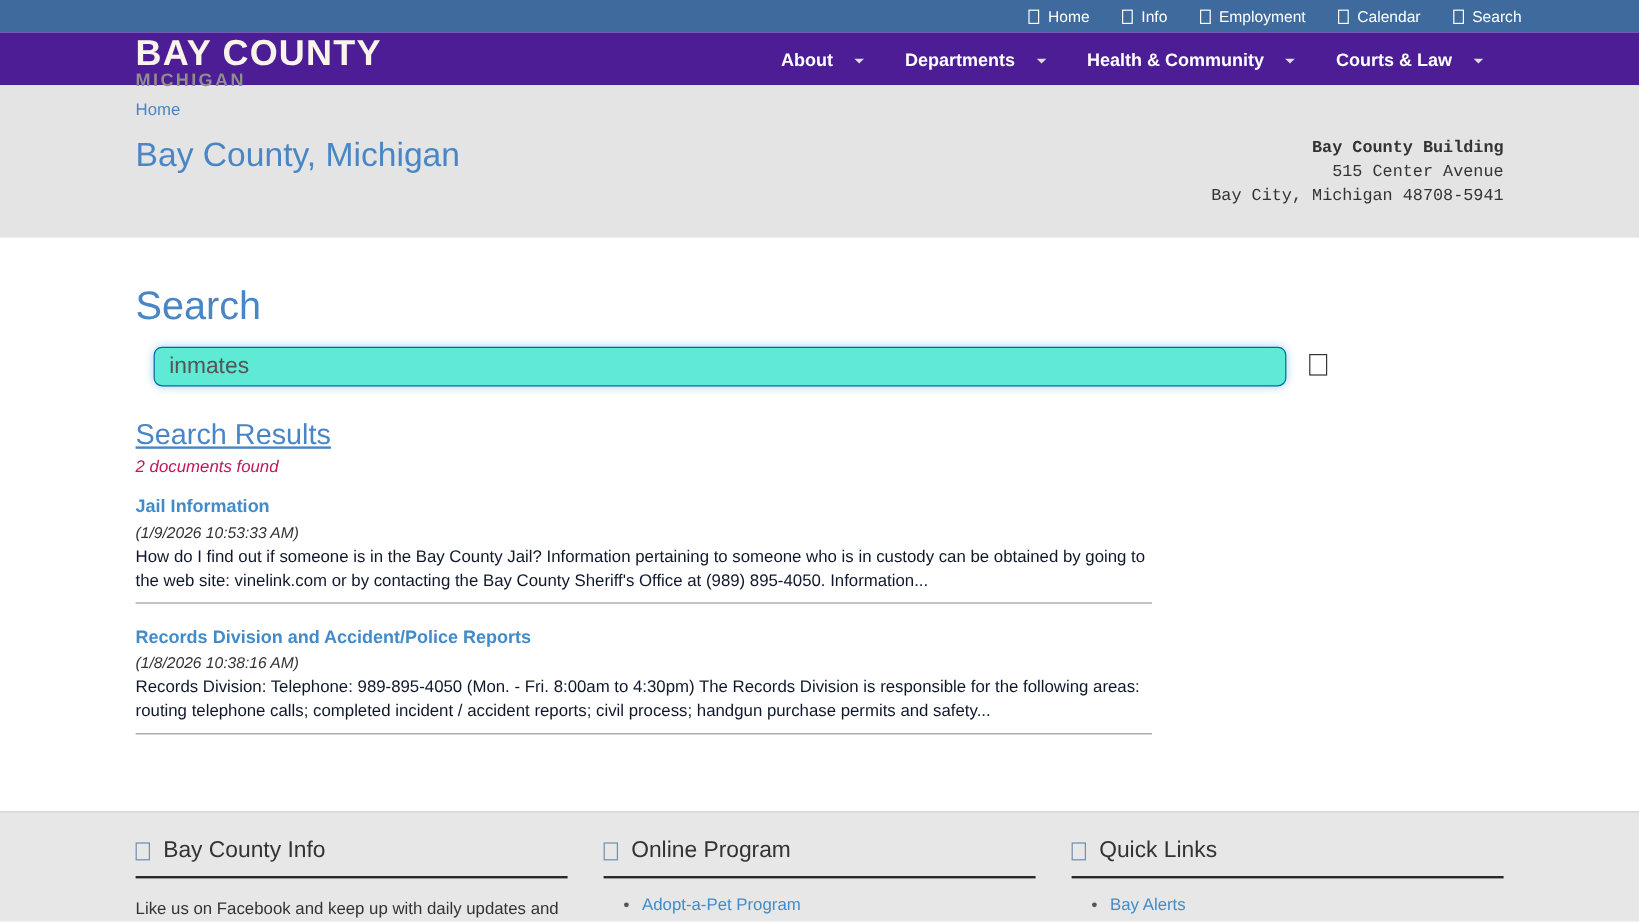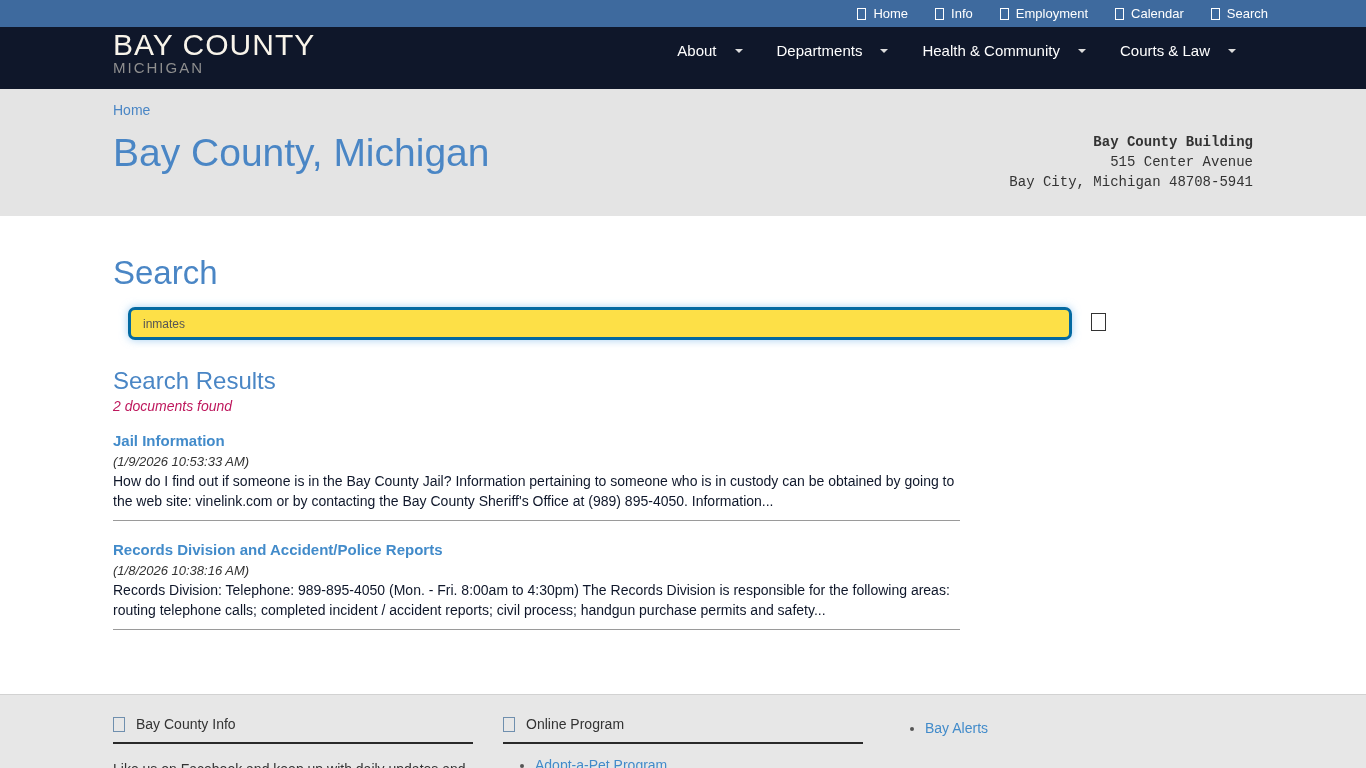--- a/index.html
+++ b/index.html
@@ -11,61 +11,61 @@
   }
   .container { width:1140px; margin:0 auto; }
 
   
   .topbar { background:#3e6a9e; height:27px; }
   .topbar-inner { width:1170px; margin:0 auto; height:100%; display:flex; justify-content:flex-end; align-items:center; gap:27px; }
   .topbar a { color:#ffffff; font-size:13px; text-decoration:none; display:flex; align-items:center; gap:7px; }
   .ph-box { display:inline-block; width:9px; height:12px; border:1px solid currentColor; }
 
   
-  .navbar { background:#0f172a; height:62px; }
+  .navbar { background:#4c1d95; height:44px;font-weight:bold; }
   .navbar-inner { width:1140px; margin:0 auto; height:100%; display:flex; justify-content:space-between; align-items:flex-start; }
   .brand { text-decoration:none; display:block; padding-top:3px; }
   .brand-name { font-size:30px; color:#f8f4ea; letter-spacing:1px; line-height:30px; display:block; }
   .brand-sub { font-size:15px; color:#8e8e8e; letter-spacing:2px; text-align:left; display:block; line-height:15px; }
   .nav-menu { display:flex; height:46px; }
   .nav-item { color:#fff; font-size:15px; padding:0 17px; display:flex; align-items:center; gap:18px; text-decoration:none; }
   .caret { width:0; height:0; border-left:4px solid transparent; border-right:4px solid transparent; border-top:4px solid #ddd; margin-top:2px; }
 
   
   .header-band { background:#e4e4e4; padding:12px 0 24px; }
   .breadcrumb a { color:#4a86c5; font-size:14px; text-decoration:none; }
   .header-row { display:flex; justify-content:space-between; align-items:flex-start; }
-  .page-title { color:#4a86c5; font-size:39px; font-weight:normal; margin:12px 0 0;text-align:center; }
+  .page-title { color:#4a86c5; font-size:28px; font-weight:normal; margin:12px 0 0;text-align:center; }
   .address { text-align:right; font-size:14px; color:#333; line-height:20px; margin-top:13px;font-family:Liberation Mono, monospace; }
   .address-line1 { font-weight:bold; }
 
   
   .search-heading { color:#4a86c5; font-size:33px; font-weight:normal; margin:38px 0 0; }
   .search-row { display:flex; align-items:center; margin-top:15px; padding-left:15px; }
   .search-input {
-    width:944px; height:33px; border:3px solid #0369a1; border-radius:7px;
-    box-shadow:0 0 8px rgba(102,175,233,.6); padding:0 12px; font-size:12px;
-    color:#555; outline:none; font-family:inherit; background:#fde047;
+    width:944px; height:33px; border:1px solid #0369a1; border-radius:7px;
+    box-shadow:0 0 8px rgba(102,175,233,.6); padding:0 12px; font-size:19px;
+    color:#555; outline:none; font-family:inherit; background:#5eead4;
   }
   .search-btn { background:none; border:none; margin-left:19px; padding:0; cursor:pointer; color:#333; }
   .search-btn .ph-box { width:15px; height:18px; border-width:1.5px; }
 
-  .results-heading { color:#4a86c5; font-size:24px; font-weight:normal; margin:27px 0 3px; }
+  .results-heading { color:#4a86c5; font-size:24px; font-weight:normal; margin:27px 0 3px;text-decoration:underline; }
   .results-count { font-style:italic; font-size:14px; color:#be185d; margin:0 0 12px; }
   .result { width:847px; }
   .result-title { color:#428bca; font-weight:bold; font-size:15px; text-decoration:none; display:inline-block; margin-top:6px; }
   .result-date { font-style:italic; font-size:13px; color:#333; margin-top:4px; }
   .result-snippet { font-size:14px; color:#0f172a; line-height:20px; margin:2px 0 9px; }
   .result-divider { border:none; border-top:1px solid #9a9a9a; margin:0 0 14px; }
 
   
   .footer { background:#e7e7e7; border-top:1px solid #d2d2d2; margin-top:64px; padding:12px 0 60px; }
   .footer-cols { display:flex; gap:30px; }
   .footer-col { flex:1; }
-  .footer-h { font-size:14px; color:#333; font-weight:normal; display:flex; align-items:center; gap:11px;
+  .footer-h { font-size:19px; color:#333; font-weight:normal; display:flex; align-items:center; gap:11px;
               border-bottom:2px solid #2a2a2a; padding-bottom:10px; margin:9px 0 0; }
   .footer-h .ph-box { width:12px; height:15px; border-color:#6f8fae; border-width:1.5px; }
   .footer-text { font-size:14px; color:#333; line-height:20px; margin-top:15px; }
   .footer-list { margin:13px 0 0; padding-left:32px; }
   .footer-list li { margin-bottom:3px; font-size:14px; color:#555; }
   .footer-list a { color:#428bca; text-decoration:none; font-size:14px; }
 </style>
 </head>
 <body>
 
@@ -182,20 +182,24 @@
         <span class="ph-box"></span>
         <span>Online Program</span>
       </h3>
       <ul class="footer-list">
         <li><a href="#">Adopt-a-Pet Program</a></li>
 
       </ul>
     </div>
 
     <div class="footer-col">
+      <h3 class="footer-h">
+        <span class="ph-box"></span>
+        <span>Quick Links</span>
+      </h3>
       <ul class="footer-list">
         <li><a href="#">Bay Alerts</a></li>
 
       </ul>
     </div>
 
   </div>
 </div>
 
 </body></html>

